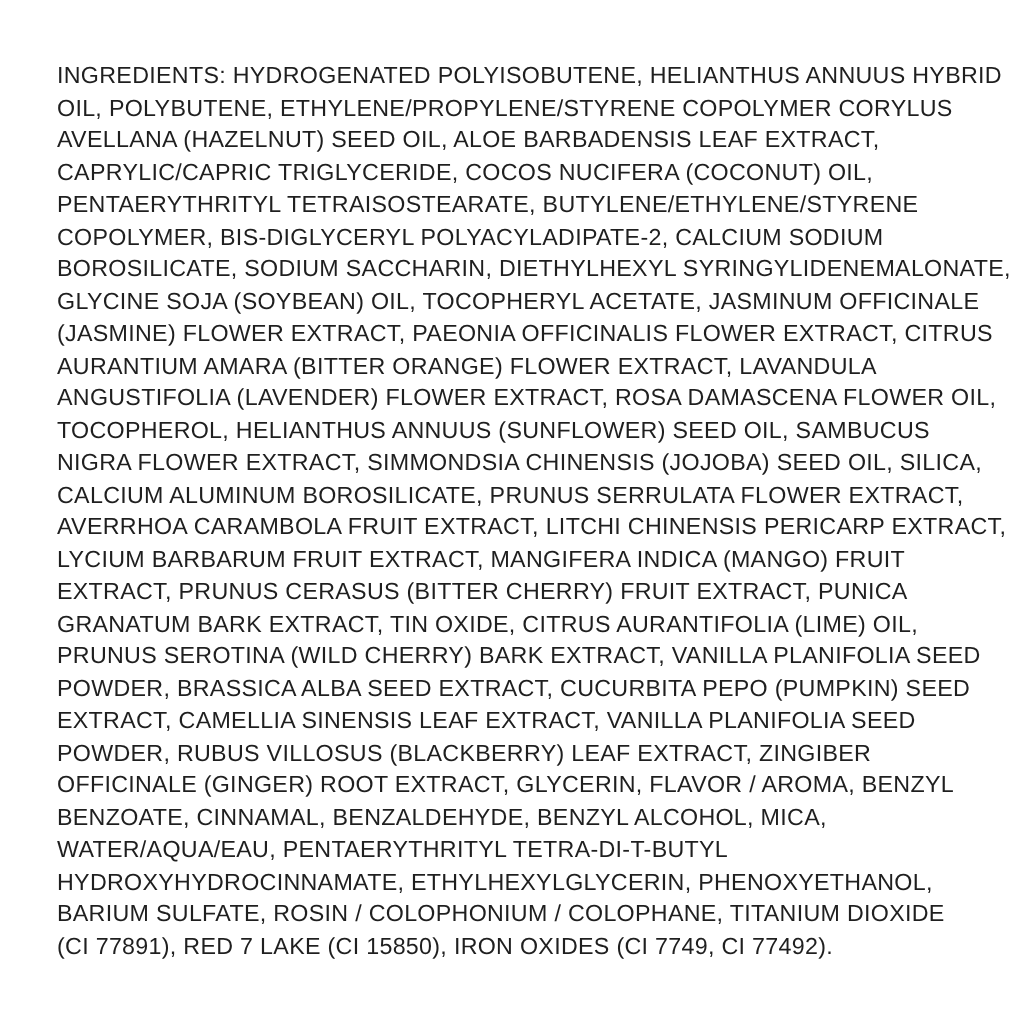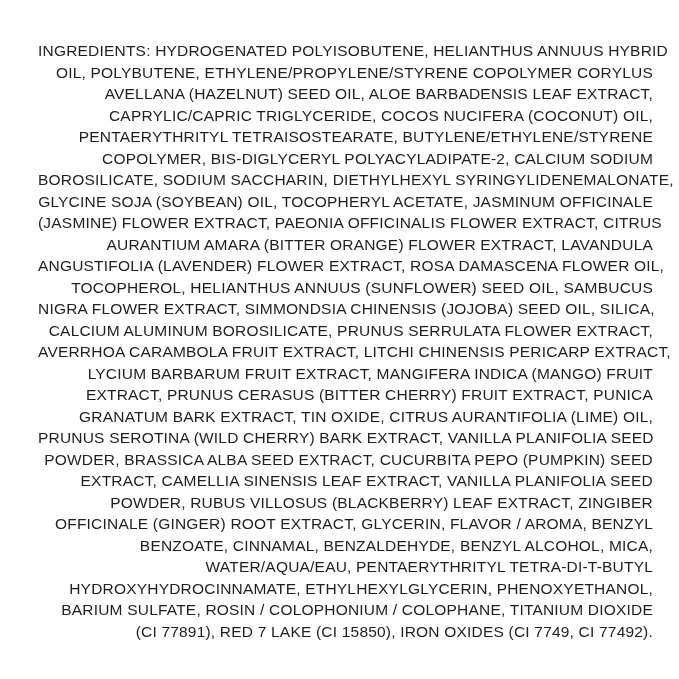--- a/index.html
+++ b/index.html
@@ -18,21 +18,21 @@
     position: absolute;
     left: 38px;
     top: 40px;
     width: 615px;
     font-family: "Liberation Sans", "DejaVu Sans", sans-serif;
     font-size: 15.5px;
     line-height: 21.5px;
     letter-spacing: 0.2px;
     color: #1f1f1f;
     white-space: pre;
-    text-align: right;
+    text-align: left;
   }
 </style>
 </head>
 <body>
 
 <div class="page">
   <div class="ingredients-block">INGREDIENTS: HYDROGENATED POLYISOBUTENE, HELIANTHUS ANNUUS HYBRID
 OIL, POLYBUTENE, ETHYLENE/PROPYLENE/STYRENE COPOLYMER CORYLUS
 AVELLANA (HAZELNUT) SEED OIL, ALOE BARBADENSIS LEAF EXTRACT,
 CAPRYLIC/CAPRIC TRIGLYCERIDE, COCOS NUCIFERA (COCONUT) OIL,

